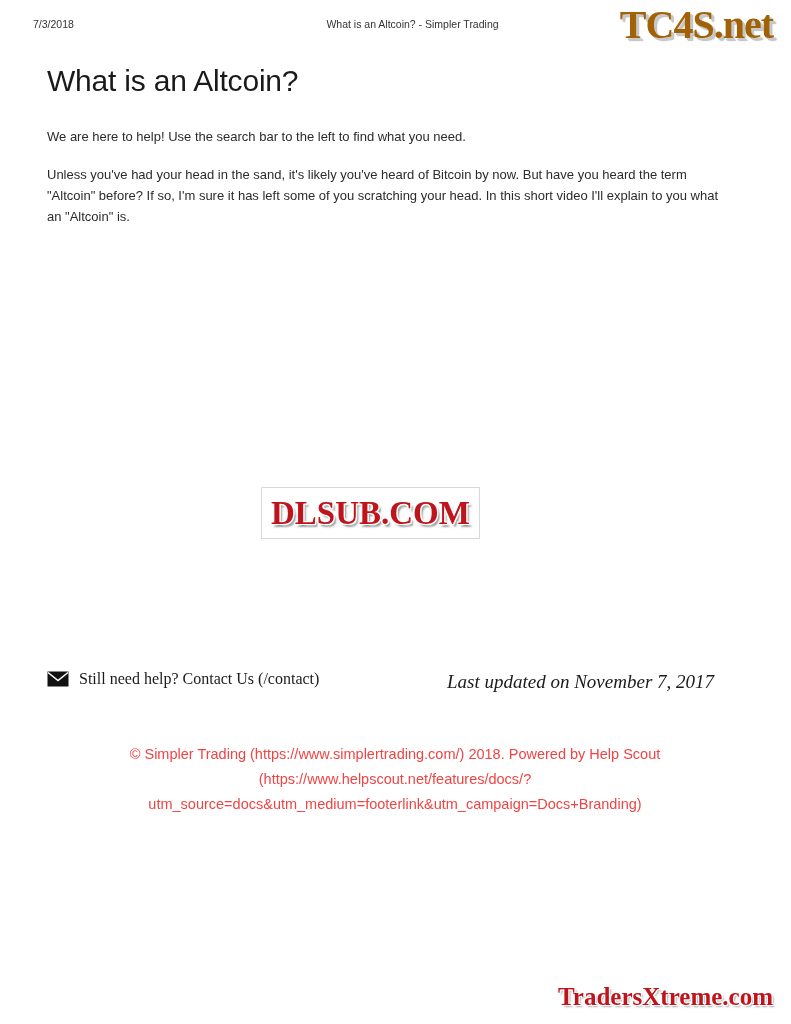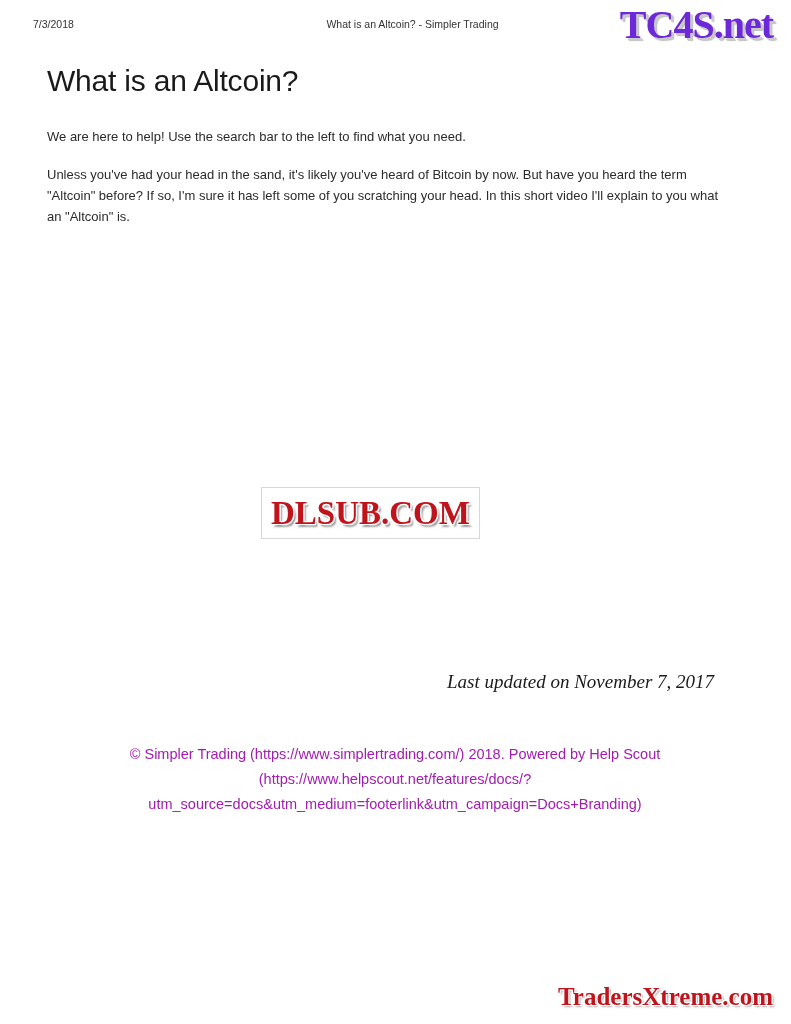--- a/index.html
+++ b/index.html
@@ -50,21 +50,21 @@
 
   
   .wm-tc4s {
     position: absolute;
     right: 18px;
     top: 5px;
     font-family: "Liberation Serif", serif;
     font-weight: bold;
     font-size: 40px;
     letter-spacing: -1px;
-    color: #6d28d9;
+    color: #a16207;
     text-shadow: 2px 2px 0 #c9c9c9, 3px 3px 1px rgba(0,0,0,0.25);
     line-height: 1;
     white-space: nowrap;
     margin-left: 44px;
   }
 
   
   .article-title {
     position: absolute;
     left: 47px;
@@ -151,21 +151,21 @@
 
   
   .copyright {
     position: absolute;
     left: 55px;
     top: 742px;
     width: 680px;
     text-align: center;
     font-size: 14.5px;
     line-height: 25px;
-    color: #a21caf;
+    color: #ef4444;
     word-break: break-word;
   }
 
   
   .print-url {
     position: absolute;
     left: 33px;
     top: 991px;
     font-size: 9.5px;
     color: #333333;
@@ -202,20 +202,29 @@
   <div class="wm-tc4s">TC4S.net</div>
 
   <h1 class="article-title">What is an Altcoin?</h1>
 
   <p class="intro-line">We are here to help! Use the search bar to the left to find what you need.</p>
 
   <p class="body-para">Unless you've had your head in the sand, it's likely you've heard of Bitcoin by now. But have you heard the term "Altcoin" before? If so, I'm sure it has left some of you scratching your head. In this short video I'll explain to you what an "Altcoin" is.</p>
 
   <div class="wm-dlsub">DLSUB.COM</div>
 
+  <div class="help-row">
+    <span>
+      <svg class="envelope-icon" viewBox="0 0 22 16" xmlns="http://www.w3.org/2000/svg">
+        <rect x="0.5" y="0.5" width="21" height="15" fill="#111111"></rect>
+        <path d="M1 1.5 L11 9.5 L21 1.5" fill="none" stroke="#ffffff" stroke-width="1.6"></path>
+      </svg>
+    </span>
+    <span class="help-text">Still need help? Contact Us (/contact)</span>
+  </div>
 
   <div class="last-updated">Last updated on November 7, 2017</div>
 
   <div class="copyright">© Simpler Trading (https://www.simplertrading.com/) 2018. Powered by Help Scout (https://www.helpscout.net/features/docs/?utm_source=docs&amp;utm_medium=footerlink&amp;utm_campaign=Docs+Branding)</div>
 
 
   <div class="wm-traders">TradersXtreme.com</div>
 
 </div>
 

